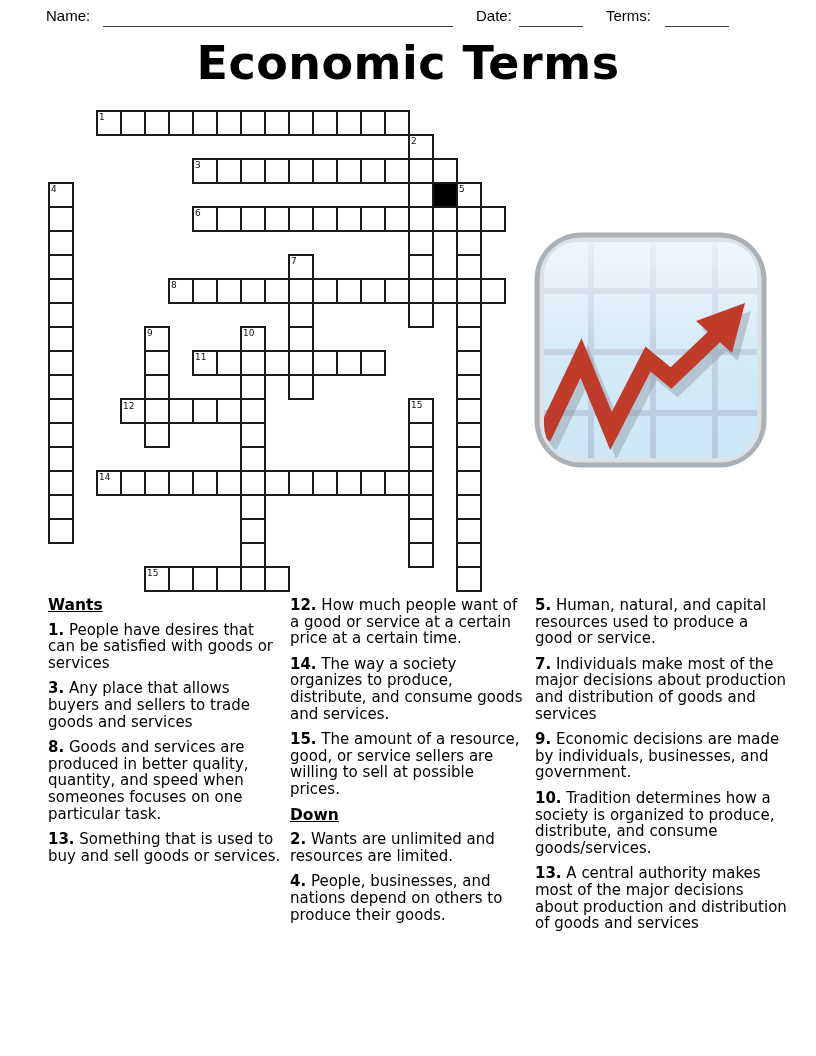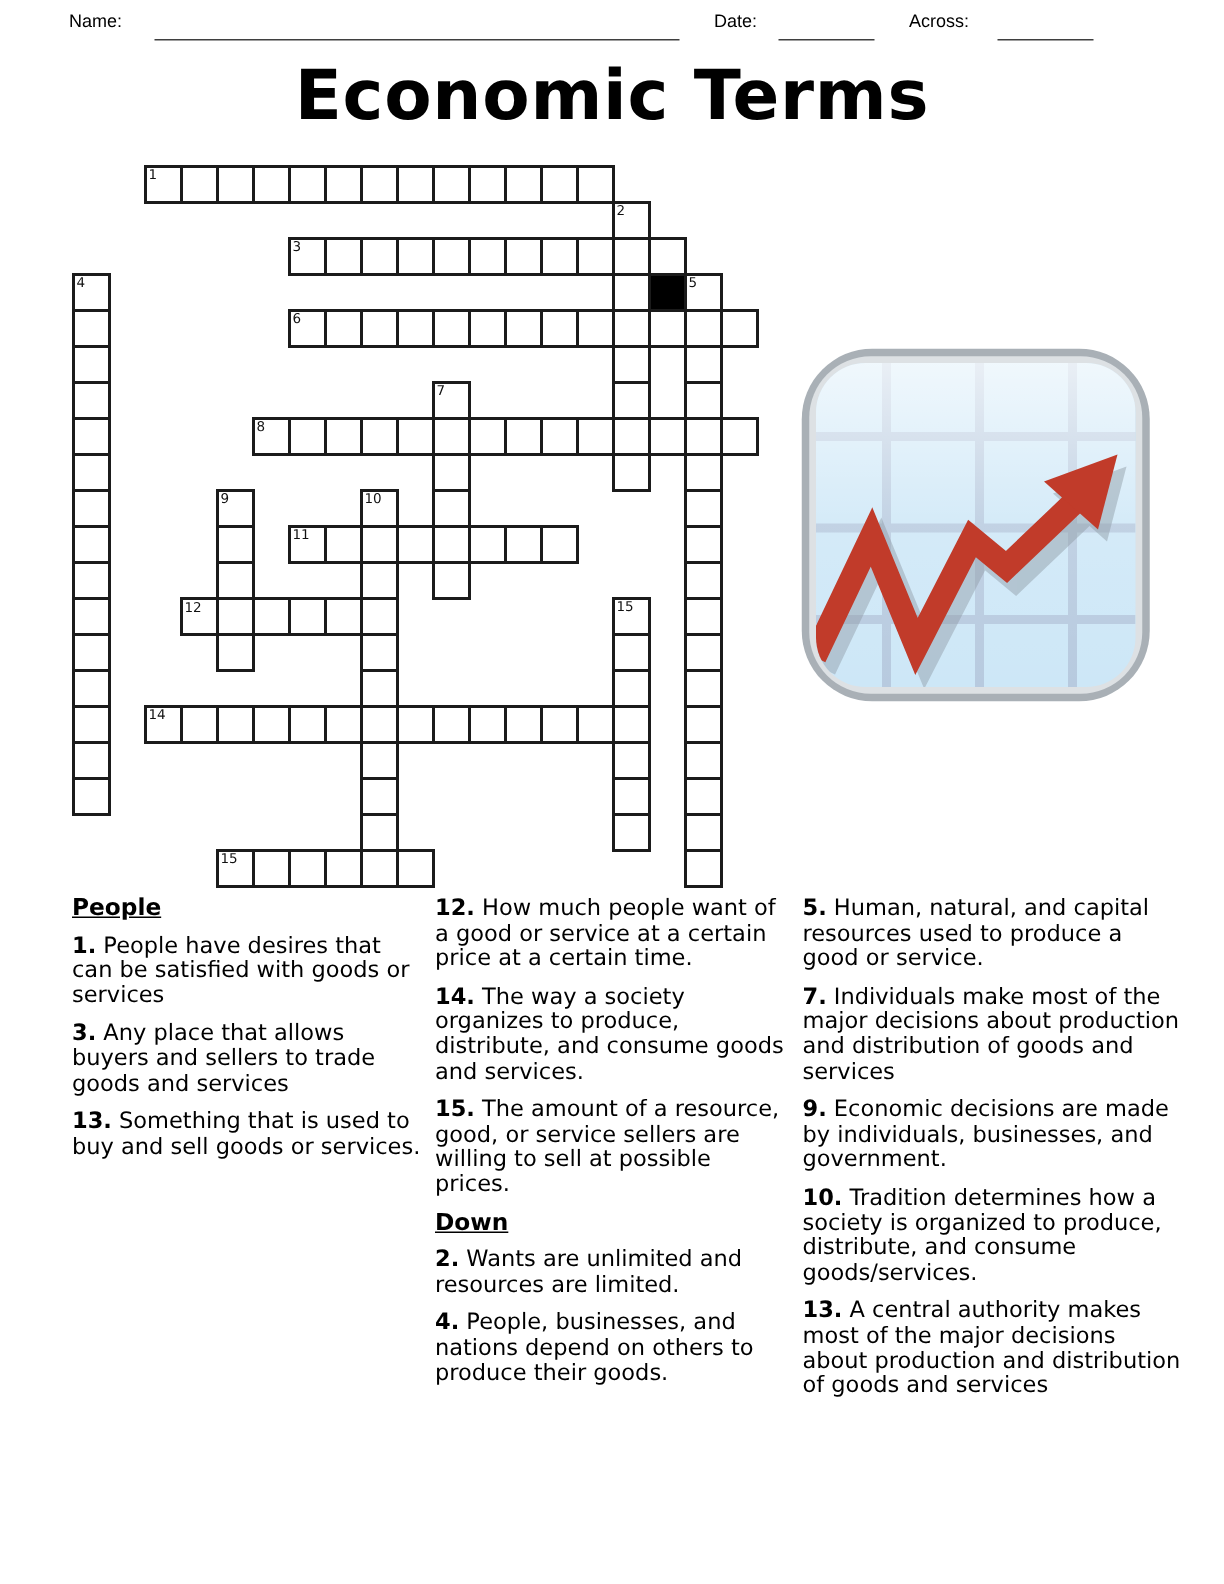--- a/index.html
+++ b/index.html
@@ -1,20 +1,20 @@
 <!DOCTYPE html>
 <html style="--grid-line: #1b1b1b; --icon-frame: #a9b0b6; --icon-frame-inner: #dde1e4; --icon-bg: #cde7f7; --icon-grid: #b7cadf; --icon-arrow: #c13b2a; --icon-shadow: #8d99a3;"><head>
 <meta charset="utf-8">
 <style>
   html,body{margin:0;padding:0;background:#fff;}
   .page{position:relative;width:816px;height:1056px;background:#fff;overflow:hidden;
         font-family:"DejaVu Sans",sans-serif;color:#000;}
 
   
-  .hdr-label{position:absolute;top:7px;font-size:12px;
+  .hdr-label{position:absolute;top:7px;font-size:15px;
              font-family:"Liberation Sans",sans-serif;color:#000;}
   .hdr-line{position:absolute;top:5px;height:21px;border-bottom:1.6px solid #3f3f3f;}
 
   
   .title{position:absolute;top:36px;left:0;width:100%;text-align:center;
          font-size:46px;font-weight:700;letter-spacing:0.5px;
          font-family:"DejaVu Sans",sans-serif;}
 
   
   .grid{position:absolute;left:48px;top:110px;width:460px;height:484px;}
@@ -36,21 +36,21 @@
 </head>
 <body>
 
 <div class="page">
 
   <div>
     <span class="hdr-label" style="left:46px">Name:</span>
     <span class="hdr-line" style="left:103px;width:350px"></span>
     <span class="hdr-label" style="left:476px">Date:</span>
     <span class="hdr-line" style="left:519px;width:64px"></span>
-    <span class="hdr-label" style="left:606px">Across:</span>
+    <span class="hdr-label" style="left:606px">Terms:</span>
     <span class="hdr-line" style="left:665px;width:64px"></span>
   </div>
 
   <div class="title">Economic Terms</div>
 
   <div class="grid">
       <div class="cell" style="left: 48px; top: 0px;"></div>
       <div class="cell" style="left: 72px; top: 0px;"></div>
       <div class="cell" style="left: 96px; top: 0px;"></div>
       <div class="cell" style="left: 120px; top: 0px;"></div>
@@ -229,23 +229,24 @@
       <g transform="translate(6,8)" opacity="0.45">
         <polyline points="10,207 48,127 78,200 115,128 138,147 182,105" fill="none" stroke="var(--icon-shadow)" stroke-width="17"></polyline>
         <polygon points="212,72 163,90 199,122" fill="var(--icon-shadow)"></polygon>
       </g>
       <polyline points="10,207 48,127 78,200 115,128 138,147 182,105" fill="none" stroke="var(--icon-arrow)" stroke-width="16"></polyline>
       <polygon points="212,72 163,90 199,122" fill="var(--icon-arrow)"></polygon>
     </g>
   </svg>
 
   <div class="clue-col" style="left:48px;width:237px">
-      <div class="clue-heading">People</div>
+      <div class="clue-heading">Wants</div>
       <p class="clue"><b>1.</b> People have desires that can be satisfied with goods or services</p>
       <p class="clue"><b>3.</b> Any place that allows buyers and sellers to trade goods and services</p>
+      <p class="clue"><b>8.</b> Goods and services are produced in better quality, quantity, and speed when someones focuses on one particular task.</p>
       <p class="clue"><b>13.</b> Something that is used to buy and sell goods or services.</p>
     </div>
   <div class="clue-col" style="left:290px;width:237px">
       <p class="clue"><b>12.</b> How much people want of a good or service at a certain price at a certain time.</p>
       <p class="clue"><b>14.</b> The way a society organizes to produce, distribute, and consume goods and services.</p>
       <p class="clue"><b>15.</b> The amount of a resource, good, or service sellers are willing to sell at possible prices.</p>
       <div class="clue-heading">Down</div>
       <p class="clue"><b>2.</b> Wants are unlimited and resources are limited.</p>
       <p class="clue"><b>4.</b> People, businesses, and nations depend on others to produce their goods.</p>
     </div>

